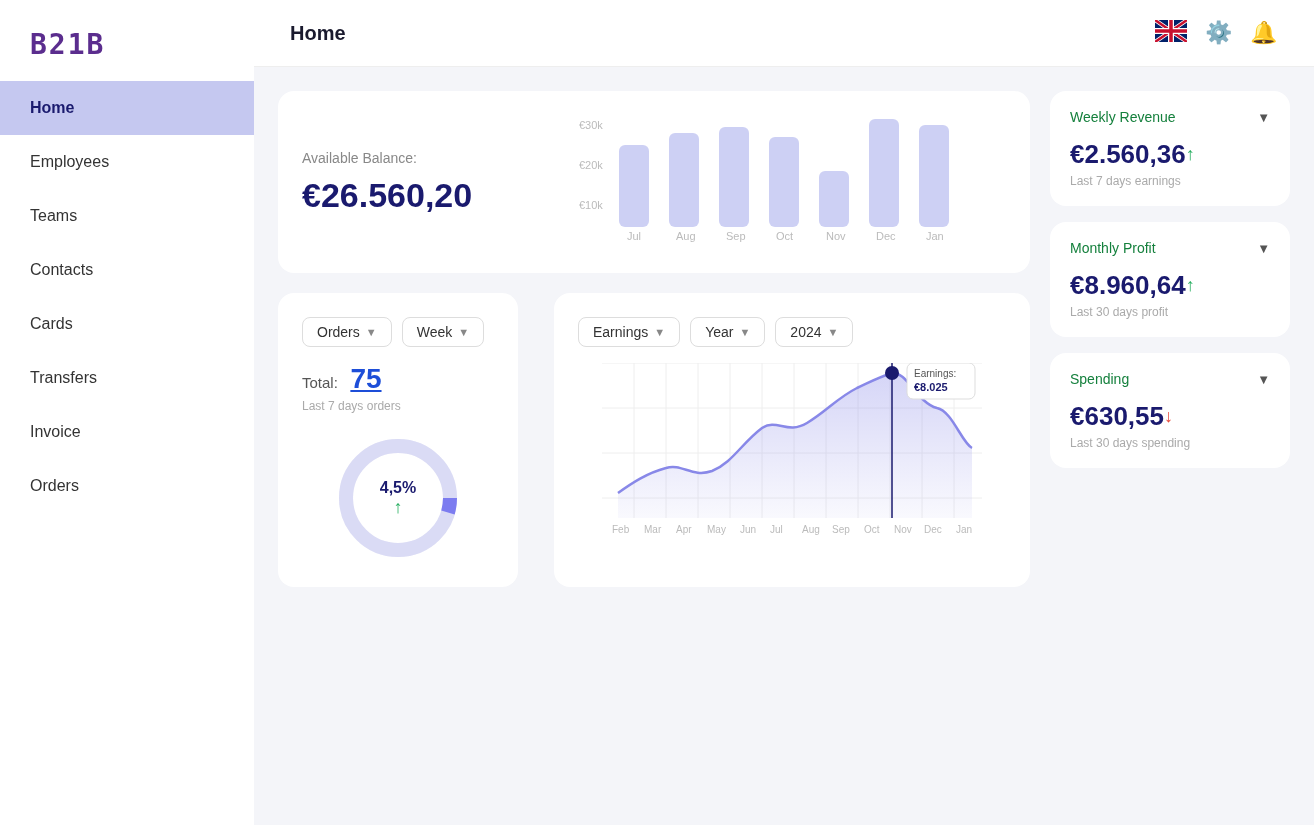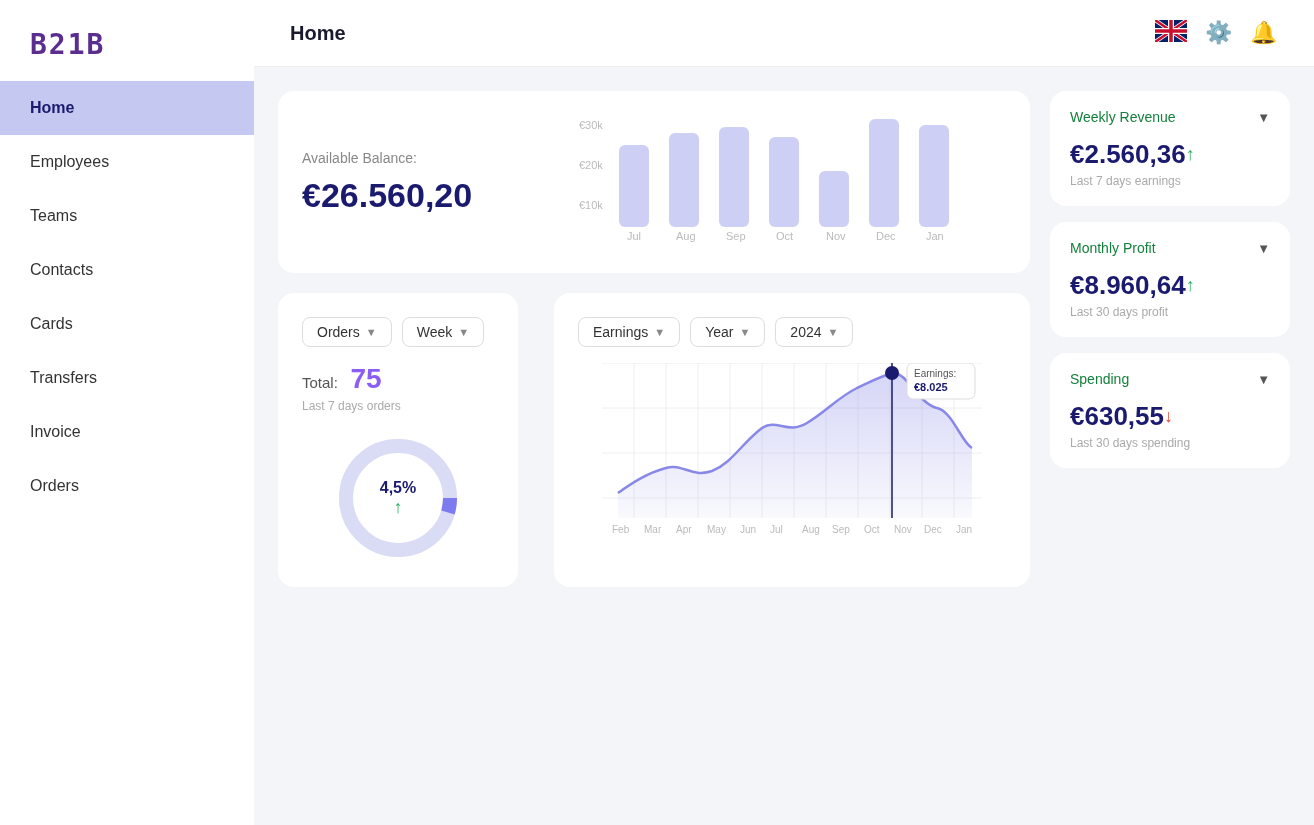--- a/index.html
+++ b/index.html
@@ -161,22 +161,23 @@
 
     
     .orders-total-label {
       font-size: 15px;
       color: #555;
       margin-bottom: 4px;
     }
     .orders-total-value {
       font-size: 28px;
       font-weight: 800;
-      color: #8b5cf6;
+      color: #1d4ed8;
       display: inline;
+      text-decoration: underline;
     }
     .orders-sublabel {
       font-size: 12px;
       color: #aaa;
       margin-top: 4px;
       margin-bottom: 20px;
     }
 
     
     .donut-wrap {

